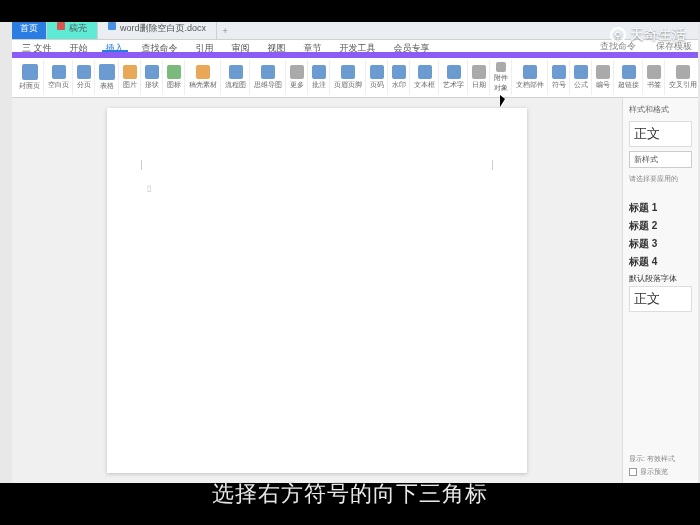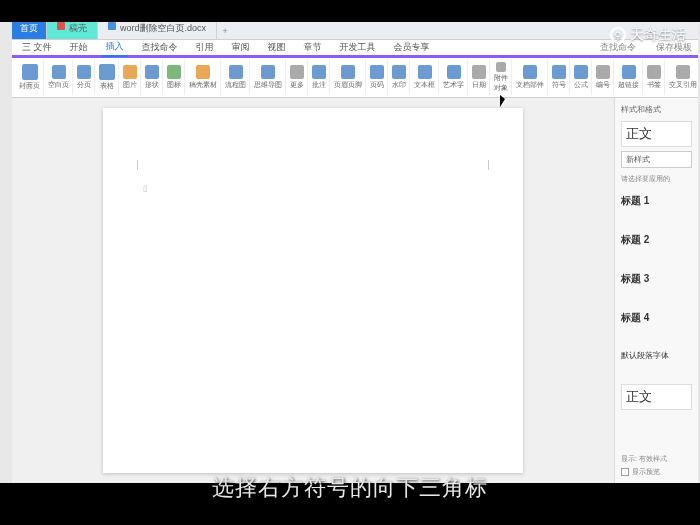--- a/index.html
+++ b/index.html
@@ -11,52 +11,52 @@
 .watermark-icon{width:16px;height:16px;border:2px solid #fff;border-radius:50%;display:flex;align-items:center;justify-content:center;font-size:10px}
 .app{position:absolute;top:22px;left:12px;right:2px;bottom:42px;background:#fff;display:flex;flex-direction:column;font-size:9px}
 .tabbar{height:18px;background:#eaeef3;display:flex;align-items:stretch;border-bottom:1px solid #d0d0d0}
 .tab{padding:0 10px;display:flex;align-items:flex-start;gap:4px;border-right:1px solid #d0d0d0;color:#555;cursor:pointer}
 .tab.home{background:#2a7de1;color:#fff;padding:0 8px}
 .tab.doc{background:#5eead4}
 .tab.active{background:#fff}
 .tab-icon{width:8px;height:8px;background:#4a90e2;border-radius:1px}
 .tab-icon.red{background:#d9534f}
 .tab-add{width:16px;display:flex;align-items:center;justify-content:center;color:#888}
-.menubar{height:18px;background:#fff;display:flex;align-items:center;padding:0 6px;gap:10px;border-bottom:3px solid #8b5cf6;color:#555}
+.menubar{height:18px;background:#fff;display:flex;padding:0 6px;gap:10px;border-bottom:6px solid #8b5cf6;color:#555}
 .menu-item{cursor:pointer;padding:2px 4px}
 .menu-item.active{color:#2a7de1;border-bottom:2px solid #2a7de1}
 .menu-right{margin-left:auto;display:flex;gap:20px;color:#888}
 .ribbon{height:40px;background:#fff;display:flex;align-items:center;padding:2px 4px;gap:1px;border-bottom:1px solid #d0d0d0;overflow:hidden}
 .rgroup{display:flex;flex-direction:column;align-items:center;padding:0 3px;border-right:1px solid #eee;height:100%;justify-content:center}
 .ricon{width:14px;height:14px;background:#6b9bd1;border-radius:2px;margin-bottom:1px}
 .ricon.lg{width:16px;height:16px}
 .ricon.orange{background:#e8a857}
 .ricon.green{background:#7cb97c}
 .ricon.gray{background:#aaa}
 .rlabel{font-size:7px;color:#666;white-space:nowrap}
 .rrow{display:flex;gap:2px}
 .content{flex:1;display:flex;background:#f0f0f0;overflow:hidden}
 .canvas-area{flex:1;display:flex;justify-content:center;padding:10px 8px;overflow:hidden}
 .page{width:420px;background:#fff;box-shadow:0 1px 4px rgba(0,0,0,.2);position:relative}
 .page-mark{position:absolute;width:10px;height:10px;border:1px solid #ccc}
 .page-mark.tl{top:52px;left:34px;border-right:none;border-bottom:none;border-top:none}
 .page-mark.tr{top:52px;right:34px;border-left:none;border-bottom:none;border-top:none}
 .cursor-mark{position:absolute;top:76px;left:40px;font-size:8px;color:#bbb}
-.side-panel{width:84px;background:#f8f8f8;border-left:1px solid #ddd;padding:6px;display:flex;flex-direction:column;gap:4px}
+.side-panel{width:76px;background:#f8f8f8;border-left:1px solid #ddd;padding:6px;display:flex;flex-direction:column;gap:4px}
 .panel-title{font-size:8px;color:#666;padding-bottom:2px}
 .panel-box{background:#fff;border:1px solid #ddd;padding:3px 4px;font-size:13px;color:#333}
 .panel-btn{background:#fff;border:1px solid #ccc;padding:2px 4px;font-size:8px;color:#555;cursor:pointer}
 .panel-note{font-size:7px;color:#888;margin-top:2px}
-.style-list{display:flex;flex-direction:column;gap:21px;margin-top:4px}
+.style-list{display:flex;flex-direction:column;gap:0;margin-top:11px}
 .style-item{font-size:10px;color:#333;padding:2px 0;cursor:pointer}
 .style-item.bold{font-weight:bold}
 .panel-footer{margin-top:auto;font-size:7px;color:#888;display:flex;flex-direction:column;gap:3px}
 .panel-footer-row{display:flex;align-items:center;gap:3px}
 .checkbox{width:8px;height:8px;border:1px solid #999;background:#fff}
-.caption{position:absolute;bottom:22px;left:0;right:0;text-align:center;color:#e8e8e8;font-size:22px;font-weight:500;text-shadow:1px 1px 3px rgba(0,0,0,.9);z-index:50;letter-spacing:1px}
+.caption{position:absolute;bottom:16px;left:0;right:0;text-align:center;color:#e8e8e8;font-size:22px;font-weight:500;text-shadow:1px 1px 3px rgba(0,0,0,.9);z-index:50;letter-spacing:1px}
 .cursor-pointer{position:absolute;top:95px;left:500px;width:12px;height:16px;z-index:60}
 .cursor-pointer::before{content:"";position:absolute;width:0;height:0;border-left:5px solid #000;border-top:4px solid transparent;border-bottom:8px solid transparent;filter:drop-shadow(1px 1px 0 #fff)}
 </style>
 </head>
 <body>
 
 <div class="outer-frame">
 <div class="letterbox-top"></div>
 
 <div class="watermark">

